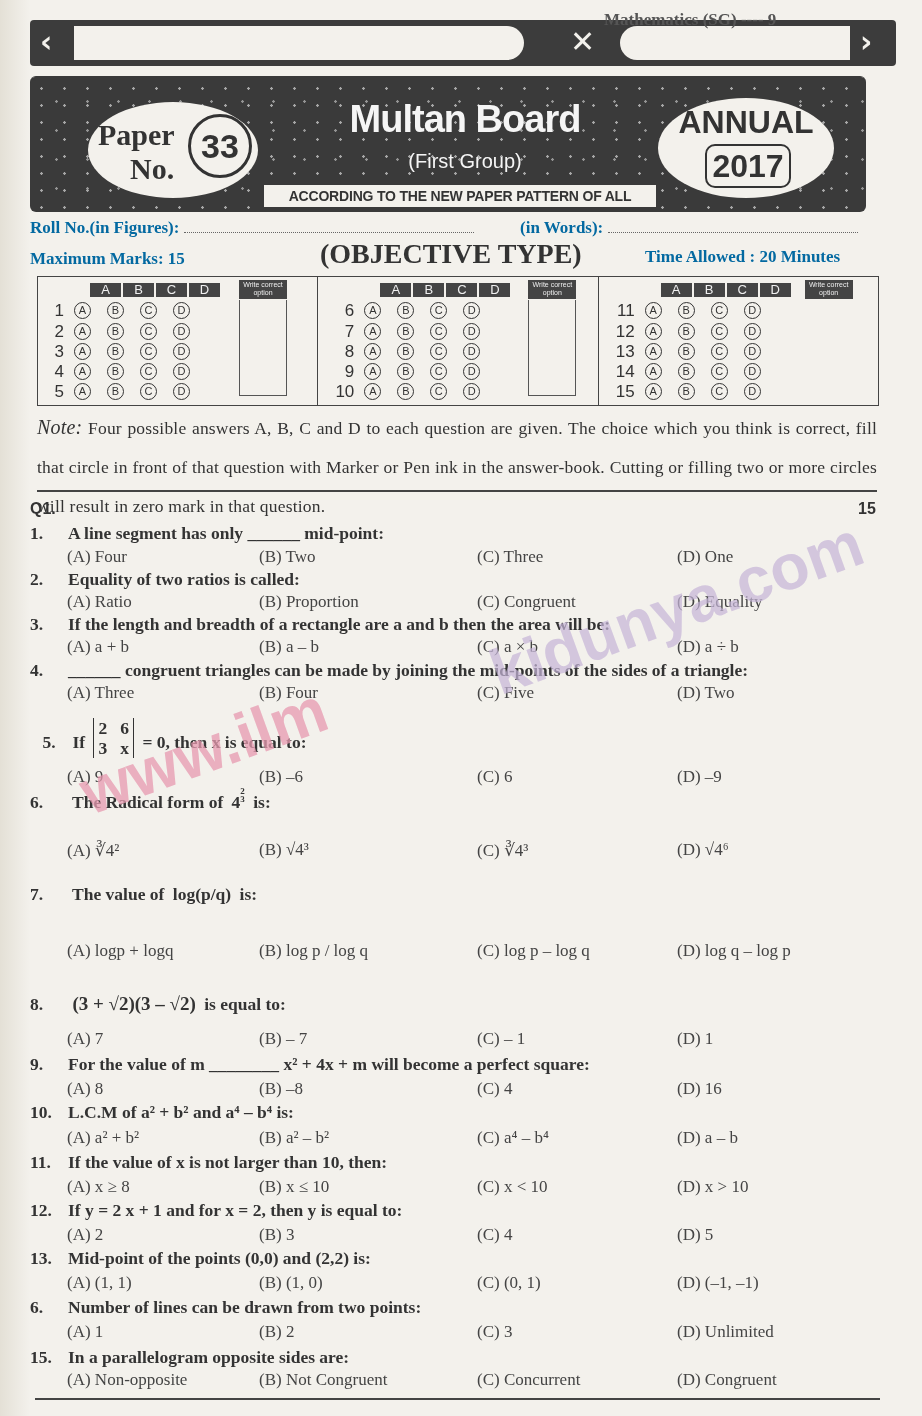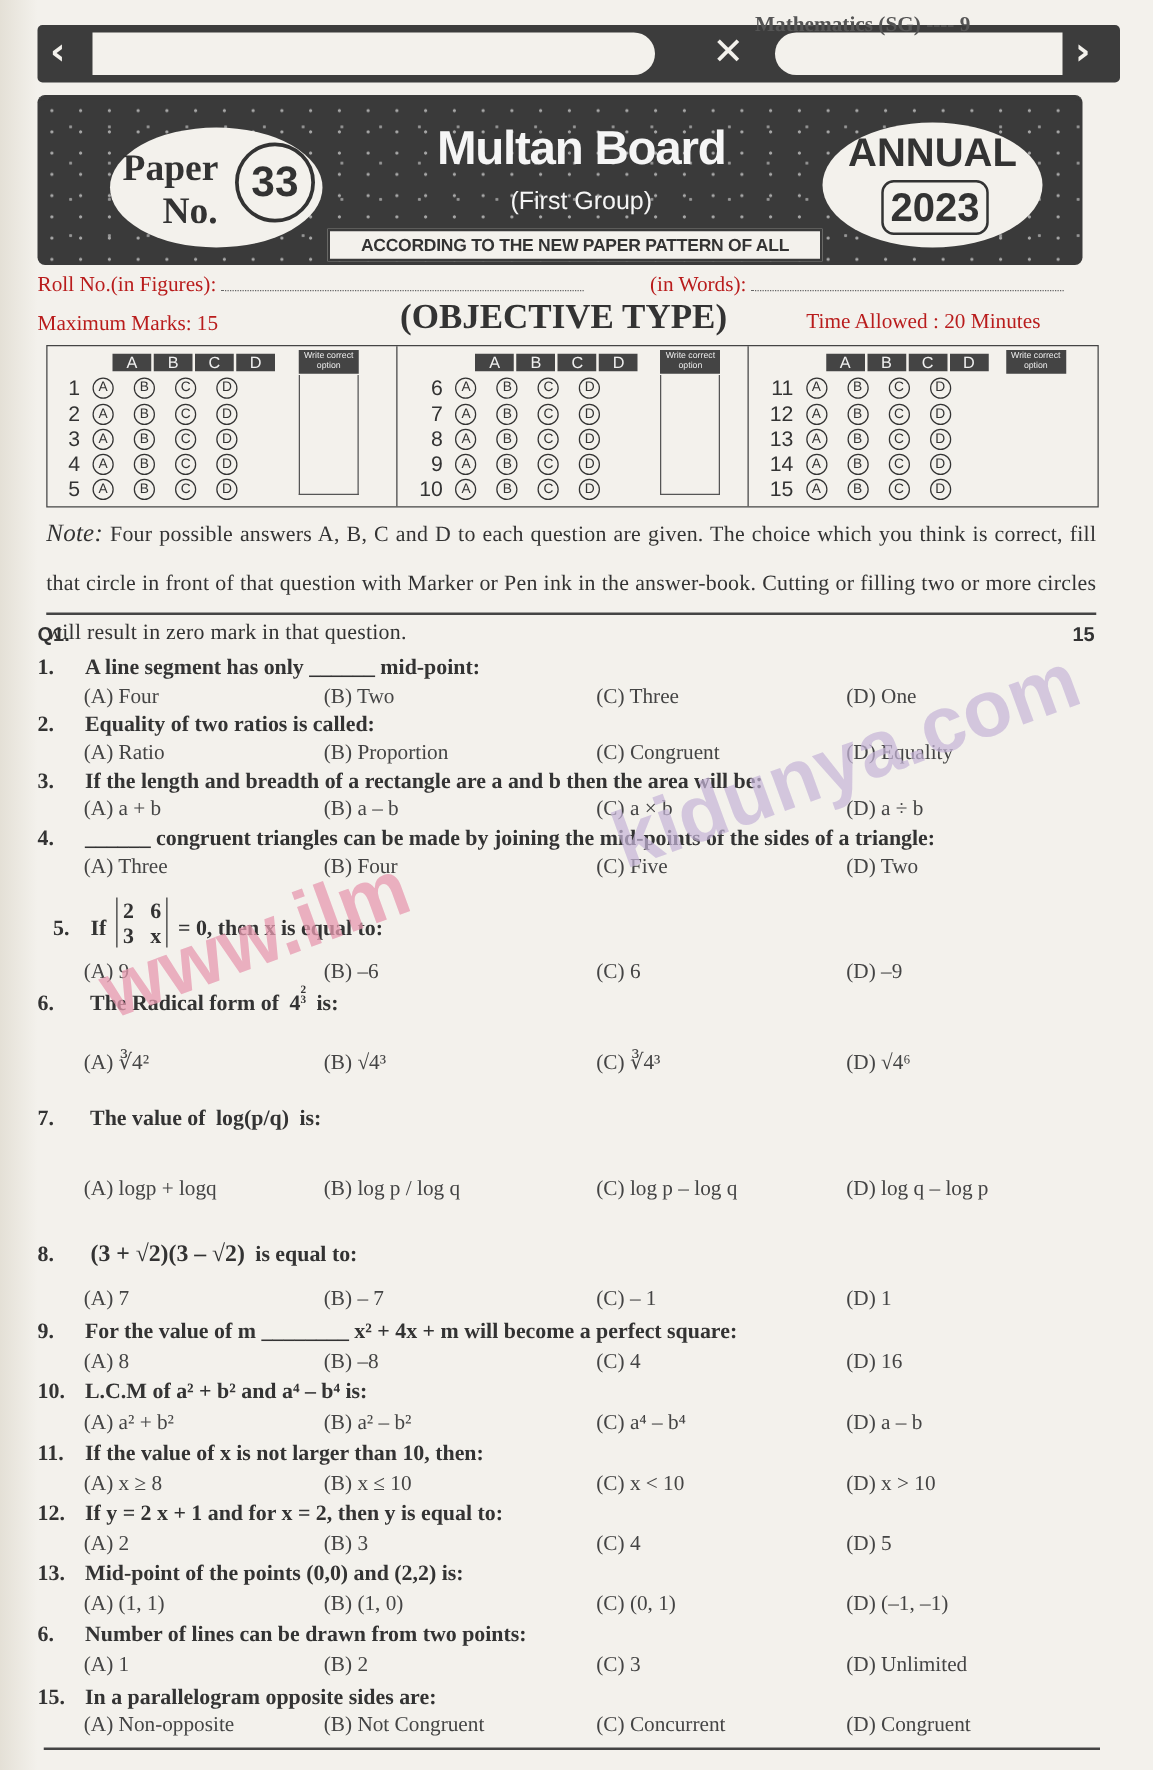--- a/index.html
+++ b/index.html
@@ -67,21 +67,21 @@
     text-align:center; line-height:22px; letter-spacing:-.2px; }
   .annual-oval { position:absolute; left:628px; top:18px; width:176px; height:100px;
     background:#f3f1ec; border-radius:50%; }
   .annual-word { position:absolute; left:628px; top:24px; width:176px; text-align:center;
     font-family:"Liberation Sans", sans-serif; font-weight:bold; font-size:32px; color:#333; }
   .annual-year { position:absolute; left:675px; top:64px; width:82px; height:40px;
     border:2px solid #333; border-radius:10px; text-align:center;
     font-family:"Liberation Sans", sans-serif; font-weight:bold; font-size:32px; color:#333; line-height:40px; }
 
   
-  .info { position:absolute; font-weight:normal; font-size:17px; color:#b91c1c; white-space:nowrap; }
+  .info { position:absolute; font-weight:bold; font-size:17px; color:#0369a1; white-space:nowrap; }
   .dots { display:inline-block; border-bottom:1px dotted #666; vertical-align:baseline; height:10px; }
   .obj-title { position:absolute; left:320px; top:238px; font-size:28px; font-weight:bold; color:#333; }
 
   
   .grid { position:absolute; left:37px; top:276px; width:840px; height:128px; border:1.5px solid #444; display:flex; }
   .grid-section { position:relative; flex:1; border-right:1.5px solid #444; }
   .grid-section:last-child { border-right:none; }
   .hdr { position:absolute; top:6px; display:flex; gap:2px; }
   .hdr span { display:inline-block; width:31px; height:14px; background:#444; color:#f0f0f0;
     font-family:"Liberation Sans", sans-serif; font-size:13px; text-align:center; line-height:14px; }
@@ -133,21 +133,21 @@
     <div class="stars"></div>
     <div class="paper-oval"></div>
     <div class="paper-word">Paper</div>
     <div class="paper-no">No.</div>
     <div class="paper-num">33</div>
     <div class="board-title">Multan Board</div>
     <div class="board-group">(First Group)</div>
     <div class="pattern-box">ACCORDING TO THE NEW PAPER PATTERN OF ALL BOARDS</div>
     <div class="annual-oval"></div>
     <div class="annual-word">ANNUAL</div>
-    <div class="annual-year">2023</div>
+    <div class="annual-year">2017</div>
   </div>
 
   <div class="info" style="left:30px; top:218px;">
     <span>Roll No.(in Figures):</span>
     <span class="dots" style="width:290px;"></span>
   </div>
   <div class="info" style="left:520px; top:218px;">
     <span>(in Words):</span>
     <span class="dots" style="width:250px;"></span>
   </div>

